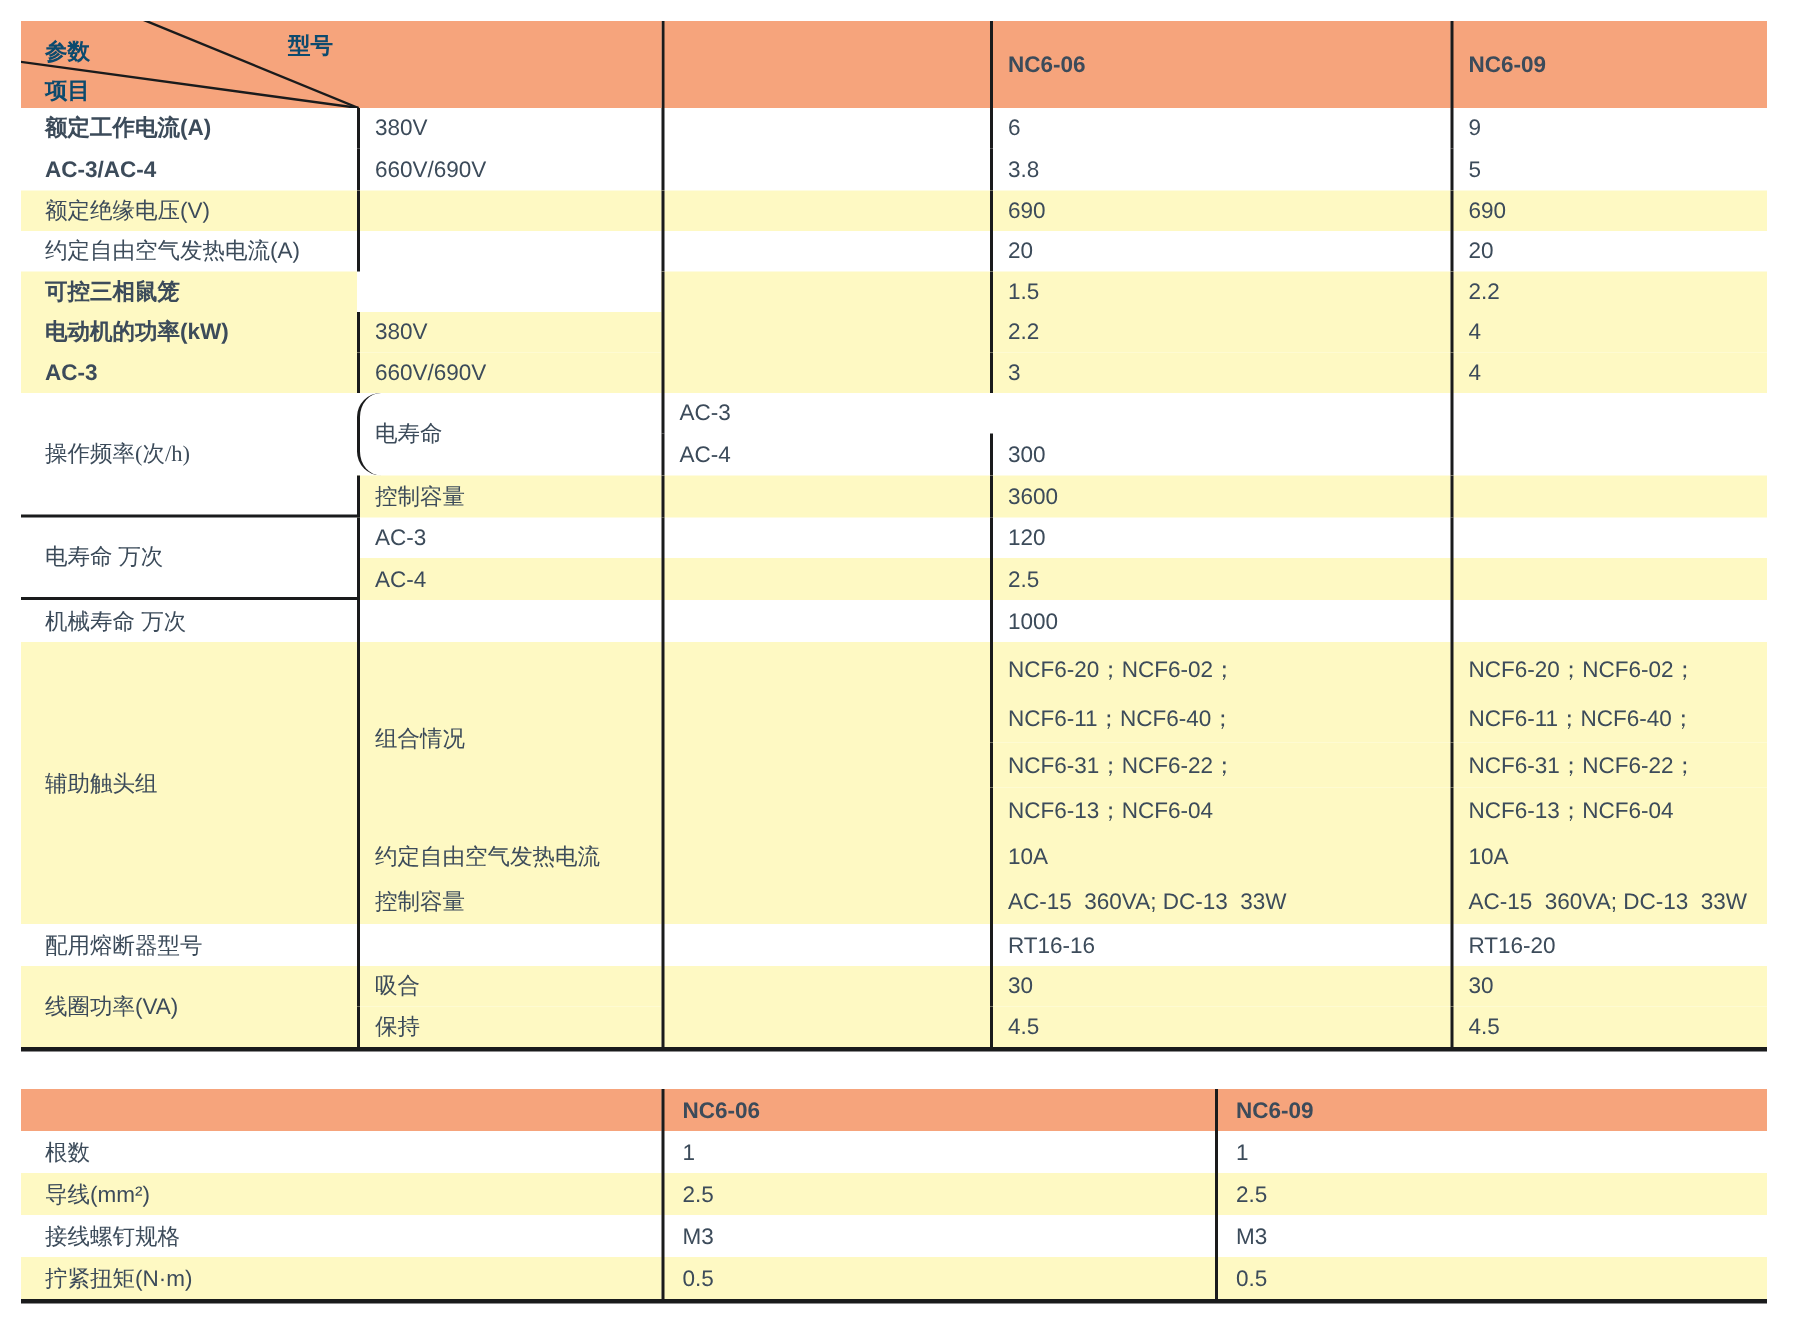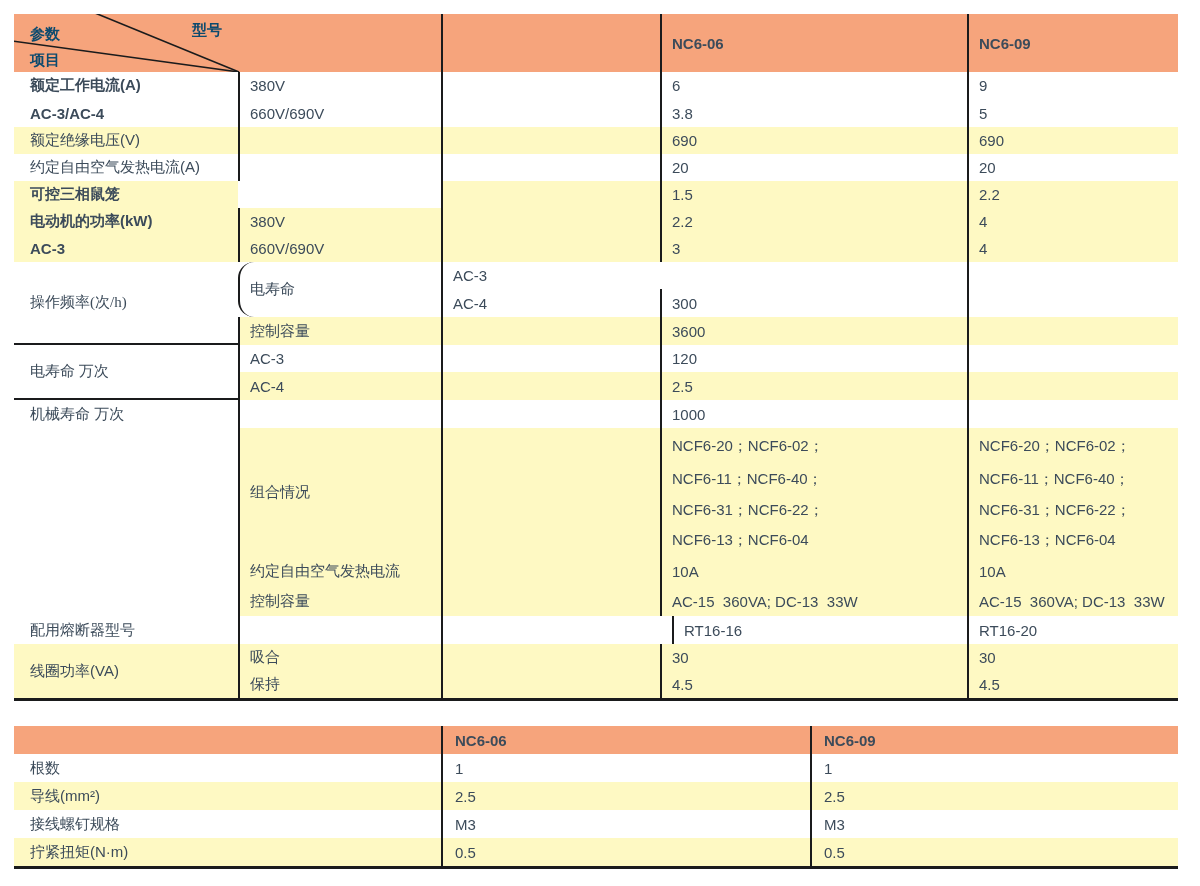--- a/index.html
+++ b/index.html
@@ -54,20 +54,21 @@
     <div class="cell gray pl16" style="grid-area:4/1/5/2;">额定绝缘电压(V)</div>
     <div class="cell pl16" style="grid-area:5/1/6/2;">约定自由空气发热电流(A)</div>
     <div class="cell col gray pl16" style="grid-area:6/1/9/2;">
       <div class="ln" style="height:27px;">可控三相鼠笼</div>
       <div class="ln" style="height:27px;">电动机的功率(kW)</div>
       <div class="ln" style="height:27px;">AC-3</div>
     </div>
     <div class="cell pl16 bb" style="grid-area:9/1/12/2;">操作频率(次/h)</div>
     <div class="cell pl16 bb" style="grid-area:12/1/14/2;">电寿命 万次</div>
     <div class="cell pl16" style="grid-area:14/1/15/2;">机械寿命 万次</div>
+    <div class="cell gray pl16" style="grid-area:15/1/21/2;">辅助触头组</div>
     <div class="cell pl16" style="grid-area:21/1/22/2;">配用熔断器型号</div>
     <div class="cell gray pl16" style="grid-area:22/1/24/2;">线圈功率(VA)</div>
 
     <div class="cell bl pl10" style="grid-area:2/2/3/3;">380V</div>
     <div class="cell bl pl10" style="grid-area:3/2/4/3;">660V/690V</div>
     <div class="cell bl gray" style="grid-area:4/2/5/3;"></div>
     <div class="cell bl" style="grid-area:5/2/6/3;"></div>
     <div class="cell bl gray pl10" style="grid-area:7/2/8/3;">380V</div>
     <div class="cell bl gray pl10" style="grid-area:8/2/9/3;">660V/690V</div>
     <div class="cell bl pl10" style="grid-area:9/2/11/3;border-radius:16px;">电寿命</div>
@@ -107,21 +108,21 @@
     <div class="cell bl gray pl10" style="grid-area:11/4/12/5;">3600</div>
     <div class="cell bl pl10" style="grid-area:12/4/13/5;">120</div>
     <div class="cell bl gray pl10" style="grid-area:13/4/14/5;">2.5</div>
     <div class="cell bl pl10" style="grid-area:14/4/15/5;">1000</div>
     <div class="cell bl gray pl10" style="grid-area:15/4/16/5;">NCF6-20；NCF6-02；</div>
     <div class="cell bl gray pl10" style="grid-area:16/4/17/5;">NCF6-11；NCF6-40；</div>
     <div class="cell bl gray pl10" style="grid-area:17/4/18/5;">NCF6-31；NCF6-22；</div>
     <div class="cell bl gray pl10" style="grid-area:18/4/19/5;">NCF6-13；NCF6-04</div>
     <div class="cell bl gray pl10" style="grid-area:19/4/20/5;">10A</div>
     <div class="cell bl gray pl10" style="grid-area:20/4/21/5;">AC-15  360VA; DC-13  33W</div>
-    <div class="cell bl pl10" style="grid-area:21/4/22/5;margin-left:12px;">RT16-16</div>
+    <div class="cell bl pl10" style="grid-area:21/4/22/5;">RT16-16</div>
     <div class="cell bl gray pl10" style="grid-area:22/4/23/5;">30</div>
     <div class="cell bl gray pl10" style="grid-area:23/4/24/5;">4.5</div>
 
     <div class="cell bl pl10" style="grid-area:2/5/3/6;">9</div>
     <div class="cell bl pl10" style="grid-area:3/5/4/6;">5</div>
     <div class="cell bl gray pl10" style="grid-area:4/5/5/6;">690</div>
     <div class="cell bl pl10" style="grid-area:5/5/6/6;">20</div>
     <div class="cell bl gray pl10" style="grid-area:6/5/7/6;">2.2</div>
     <div class="cell bl gray pl10" style="grid-area:7/5/8/6;">4</div>
     <div class="cell bl gray pl10" style="grid-area:8/5/9/6;">4</div>

